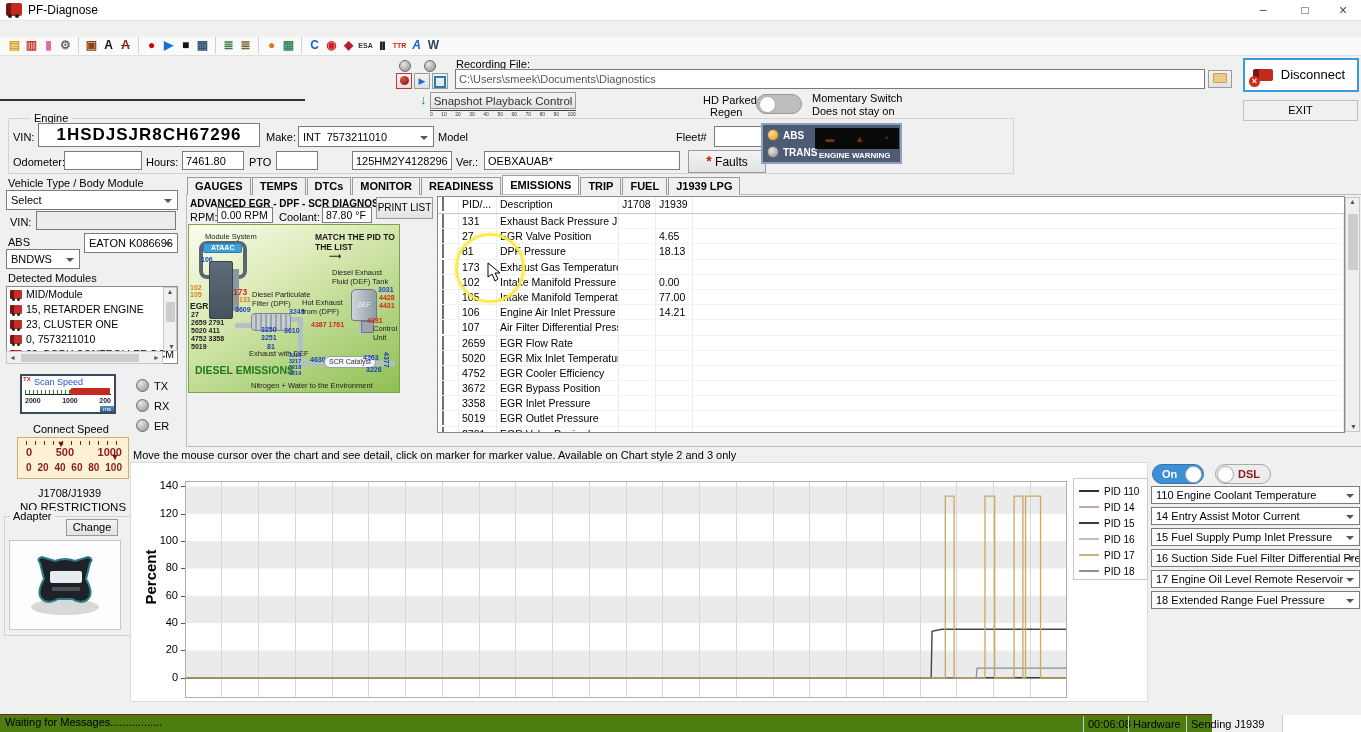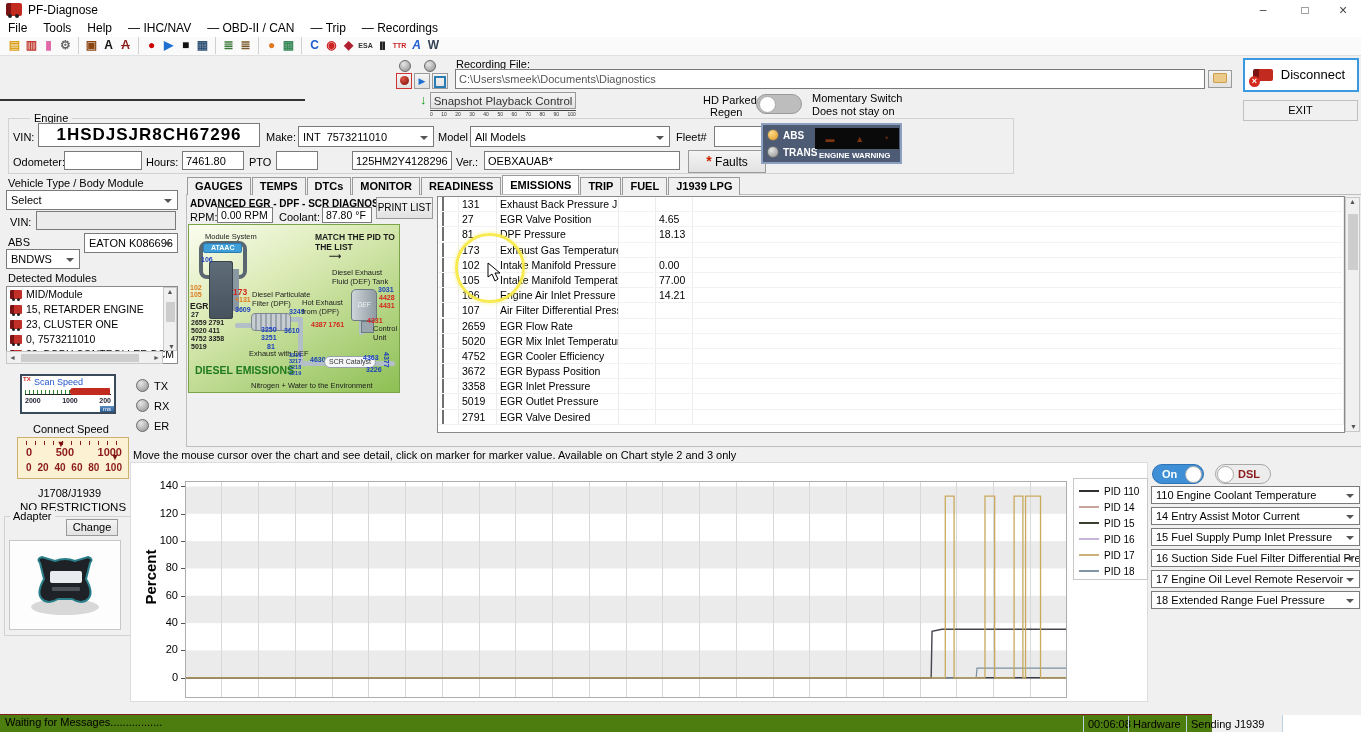--- a/index.html
+++ b/index.html
@@ -91,21 +91,20 @@
 <div id="root">
 
   <div id="titlebar">
     <span id="title-icon"></span>
     <span id="title-text">PF-Diagnose</span>
     <span class="wbtn" style="left:1248px;">–</span>
     <span class="wbtn" style="left:1290px;">□</span>
     <span class="wbtn" style="left:1328px;font-size:14px;">×</span>
   </div>
 
-  <div id="menubar"><span class="menu-item">File</span><span class="menu-item">Tools</span><span class="menu-item">Help</span><span class="menu-item">— IHC/NAV</span><span class="menu-item">— OBD-II / CAN</span><span class="menu-item">— Trip</span><span class="menu-item">— Recordings</span></div>
   <div id="toolbar"><span class="tbi" style="color: rgb(217, 162, 30);">▤</span><span class="tbi" style="color: rgb(194, 59, 47);">▥</span><span class="tbi" style="color: rgb(224, 106, 168);">▮</span><span class="tbi" style="color: rgb(102, 102, 102);">⚙</span><span class="tbi grp" style="color: rgb(139, 69, 19);">▣</span><span class="tbi" style="color: rgb(17, 17, 17);">A</span><span class="tbi" style="color: rgb(139, 26, 26); text-decoration: line-through;">A</span><span class="tbi grp" style="color: rgb(204, 0, 0);">●</span><span class="tbi" style="color: rgb(31, 111, 208);">▶</span><span class="tbi" style="color: rgb(17, 17, 17);">■</span><span class="tbi" style="color: rgb(51, 85, 119);">▦</span><span class="tbi grp" style="color: rgb(58, 122, 58);">≣</span><span class="tbi" style="color: rgb(122, 90, 42);">≣</span><span class="tbi grp" style="color: rgb(224, 120, 32);">●</span><span class="tbi" style="color: rgb(58, 138, 90);">▦</span><span class="tbi grp" style="color: rgb(31, 95, 208);">C</span><span class="tbi" style="color: rgb(204, 34, 34);">◉</span><span class="tbi" style="color: rgb(176, 32, 48);">◆</span><span class="tbi" style="color: rgb(51, 51, 51); font-size: 7px;">ESA</span><span class="tbi" style="color: rgb(34, 34, 34); font-size: 7px;">▐▌</span><span class="tbi" style="color: rgb(204, 34, 34); font-size: 7px;">TTR</span><span class="tbi" style="color: rgb(31, 95, 208); font-style: italic;">A</span><span class="tbi" style="color: rgb(51, 68, 85);">W</span></div>
 
   <div class="dropline" style="left:0;top:99px;width:305px;height:2px;"></div>
   <span class="led" style="left:399px;top:60px;width:12px;height:12px;"></span>
   <span class="led" style="left:424px;top:60px;width:12px;height:12px;"></span>
   <div class="btn" style="left:396px;top:73px;width:16px;height:16px;border-color:#c33;"><span style="display:inline-block;width:9px;height:9px;background:radial-gradient(circle at 35% 30%,#e05545,#7a0d08);border-radius:50%;margin-top:2px;"></span></div>
   <div class="btn" style="left:414px;top:73px;width:16px;height:16px;color:#1f6fd0;font-size:9px;line-height:14px;"><span>▶</span></div>
   <div class="btn" style="left:432px;top:73px;width:16px;height:16px;line-height:13px;"><span style="display:inline-block;width:8px;height:8px;border:2px solid #2a7db2;margin-top:2px;"></span></div>
 
   <span class="lbl" style="left:456px;top:58px;">Recording File:</span>
@@ -145,23 +144,20 @@
 
   <div id="engine-box"></div>
   <span id="engine-legend" class="lbl" style="position:absolute;">Engine</span>
   <span class="lbl" style="left:13px;top:131px;">VIN:</span>
   <input class="inp" style="left: 38px; top: 123px; width: 222px; height: 24px; font-size: 17px; font-weight: bold; text-align: center; letter-spacing: 1px;" value="1HSDJSJR8CH67296">
   <span class="lbl" style="left:266px;top:131px;">Make:</span>
   <div class="combo" style="left:298px;top:126px;width:136px;height:21px;">
       <span style="white-space:pre;">INT  7573211010</span>
     </div>
   <span class="lbl" style="left:438px;top:131px;">Model</span>
-  <div class="combo" style="left:470px;top:126px;width:200px;height:21px;">
-      <span>All Models</span>
-    </div>
   <span class="lbl" style="left:676px;top:131px;">Fleet#</span>
   <input class="inp" style="left: 714px; top: 126px; width: 68px; height: 21px;" value="">
 
   <span class="lbl" style="left:13px;top:156px;">Odometer:</span>
   <input class="inp" style="left: 64px; top: 151px; width: 78px; height: 19px;" value="">
   <span class="lbl" style="left:146px;top:156px;">Hours:</span>
   <input class="inp" style="left: 182px; top: 151px; width: 62px; height: 19px;" value="7461.80">
   <span class="lbl" style="left:249px;top:156px;">PTO</span>
   <input class="inp" style="left: 276px; top: 151px; width: 42px; height: 19px;" value="">
   <span class="lbl" style="left:324px;top:156px;margin-top:20px;">ESN:</span>
@@ -338,20 +334,27 @@
       <span class="dlab d-blue d-bold" style="left: 177px; top: 141px;">3226</span>
       <span class="dlab d-blue d-bold d-vert" style="left: 201px; top: 127px;">4377</span>
       <span class="dlab d-green" style="left: 6px; top: 139px;">DIESEL EMISSIONS</span>
       <span class="dlab d-dark d-f8" style="left: 62px; top: 156px;">Nitrogen + Water to the Environment</span>
       <span class="dlab d-dark d-bold d-f9" style="left: 126px; top: 7px;">MATCH THE PID TO
 THE LIST</span>
       <span class="dlab d-dark d-bold d-f9" style="left: 140px; top: 26px;">⟶</span>
     </div>
 
   <div id="pid-table">
+    <div id="pid-head" class="trow thead">
+        <div><span class="cb" style="margin: 2px 0px 0px 1px;"></span></div>
+        <div>PID/...</div>
+        <div>Description</div>
+        <div>J1708</div>
+        <div>J1939</div>
+      </div>
     <div id="pid-rows">
         <div class="trow">
           <div><span class="cb" style="margin: 1px 0px 0px 1px;"></span></div>
           <div>131</div>
           <div>Exhaust Back Pressure J1...</div>
           <div></div>
           <div></div>
           <div></div>
         </div>
         <div class="trow">

